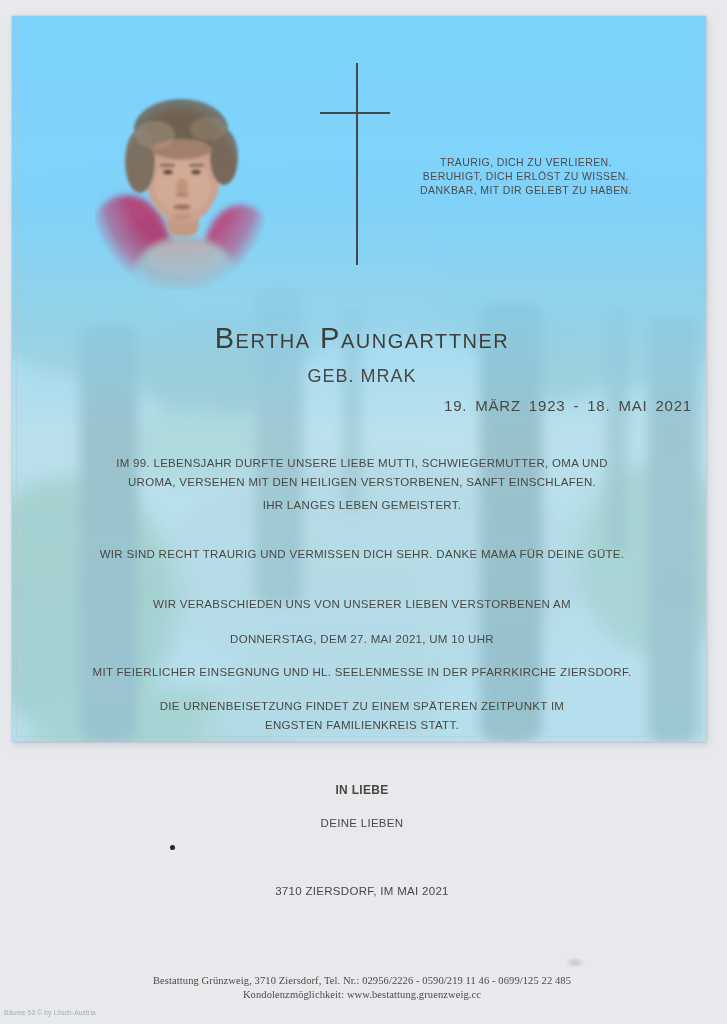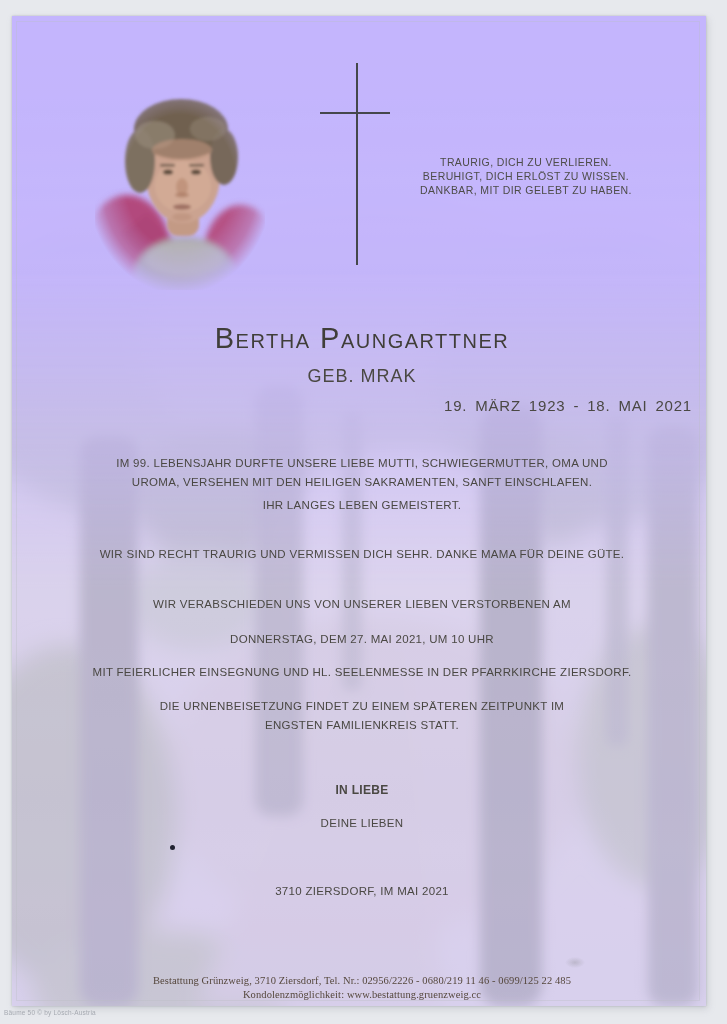--- a/index.html
+++ b/index.html
@@ -4,22 +4,22 @@
 <style>
   * { margin:0; padding:0; box-sizing:border-box; }
   html,body { width:727px; height:1024px; }
   body {
     background:#e7e9ed;
     font-family:"Liberation Sans", sans-serif;
     position:relative;
     overflow:hidden;
   }
   .paper {
-    position:absolute; left:12px; top:16px; width:694px; height:990px;
-    background:#c4b5fd;
+    position:absolute; left:12px; top:16px; width:694px; height:726px;
+    background:#7dd3fc;
     box-shadow:0 0 2px rgba(140,145,155,.55), 2px 3px 7px rgba(140,145,155,.28);
   }
   .paper-inner-line {
     position:absolute; left:4px; top:5px; right:6px; bottom:5px;
     border:1px solid rgba(185,189,196,.35);
     pointer-events:none;
   }
   .forest { position:absolute; inset:0; width:100%; height:100%; }
   .photo { position:absolute; left:83px; top:69px; width:170px; height:205px; }
   .photo svg { width:100%; height:100%; }
@@ -174,40 +174,40 @@
     <div>BERUHIGT, DICH ERLÖST ZU WISSEN.</div>
     <div>DANKBAR, MIT DIR GELEBT ZU HABEN.</div>
   </div>
 
   <div class="txt name">Bertha Paungarttner</div>
   <div class="txt geb">GEB. MRAK</div>
   <div class="txt dates">19. MÄRZ 1923 - 18. MAI 2021</div>
 
   <div class="txt body-line p1">
     <div>IM 99. LEBENSJAHR DURFTE UNSERE LIEBE MUTTI, SCHWIEGERMUTTER, OMA UND</div>
-    <div>UROMA, VERSEHEN MIT DEN HEILIGEN SAKRAMENTEN, SANFT EINSCHLAFEN.</div>
+    <div>UROMA, VERSEHEN MIT DEN HEILIGEN VERSTORBENEN, SANFT EINSCHLAFEN.</div>
   </div>
   <div class="txt body-line p2">
     <div>IHR LANGES LEBEN GEMEISTERT.</div>
   </div>
   <div class="txt body-line p3">WIR SIND RECHT TRAURIG UND VERMISSEN DICH SEHR. DANKE MAMA FÜR DEINE GÜTE.</div>
   <div class="txt body-line p4">WIR VERABSCHIEDEN UNS VON UNSERER LIEBEN VERSTORBENEN AM</div>
   <div class="txt body-line p5">DONNERSTAG, DEM 27. MAI 2021, UM 10 UHR</div>
   <div class="txt body-line p7">
     <div>DIE URNENBEISETZUNG FINDET ZU EINEM SPÄTEREN ZEITPUNKT IM</div>
     <div>ENGSTEN FAMILIENKREIS STATT.</div>
   </div>
   <div class="txt body-line p6">MIT FEIERLICHER EINSEGNUNG UND HL. SEELENMESSE IN DER PFARRKIRCHE ZIERSDORF.</div>
 
   <div class="txt in-liebe">IN LIEBE</div>
   <div class="txt familie">DEINE LIEBEN</div>
   <div class="txt place">3710 ZIERSDORF, IM MAI 2021</div>
 
   <div class="txt footer">
-    <div>Bestattung Grünzweig,  3710 Ziersdorf, Tel. Nr.: 02956/2226  -  0680/219 11 46  -  0699/125 22 485</div>
+    <div>Bestattung Grünzweig,  3710 Ziersdorf, Tel. Nr.: 02956/2226  -  0590/219 11 46  -  0699/125 22 485</div>
     <div>Kondolenzmöglichkeit: www.bestattung.gruenzweig.cc</div>
   </div>
 
   <div class="ink-dot"></div>
   <div class="smudge"></div>
 </div>
 
 <div class="copyright">Bäume 50 © by Lösch-Austria</div>
 
 </body></html>

